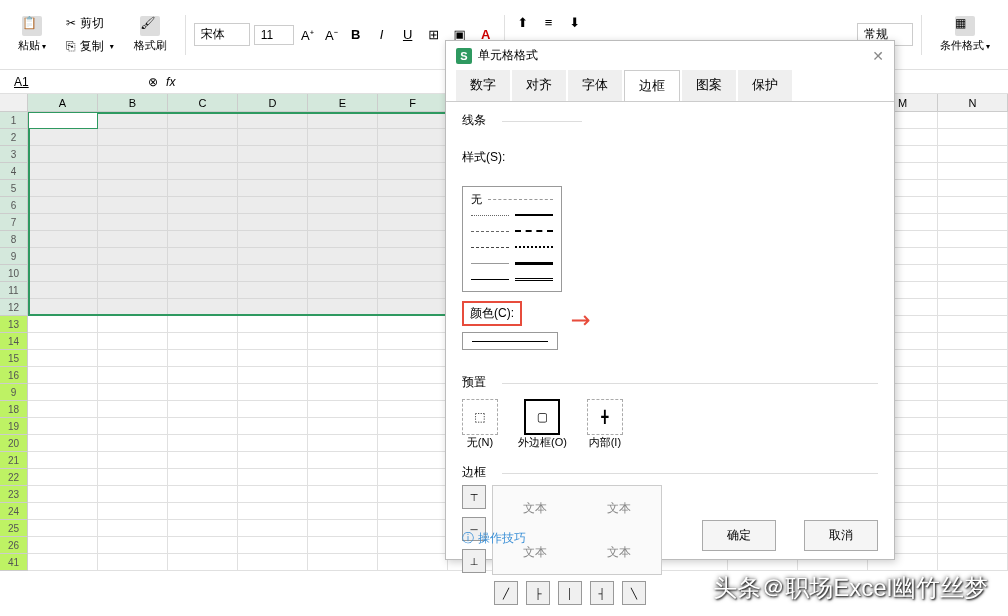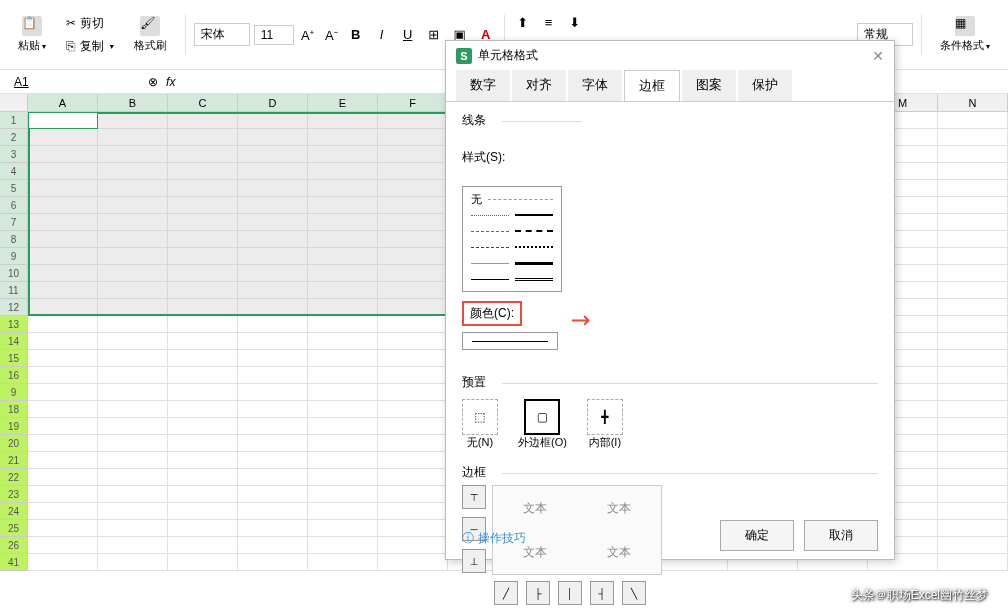--- a/index.html
+++ b/index.html
@@ -67,24 +67,24 @@
     .arrow-anno { position: absolute; left: 124px; top: 204px; color: #e74c3c; font-size: 24px; transform: rotate(-45deg); }
     .border-controls { display: flex; align-items: flex-start; gap: 6px; }
     .border-side-btns { display: flex; flex-direction: column; gap: 8px; }
     .bbtn { width: 24px; height: 24px; border: 1px solid #999; background: #f0f0f0; cursor: pointer; display: flex; align-items: center; justify-content: center; font-size: 10px; }
     .preview-area { width: 170px; height: 90px; border: 1px solid #ccc; background: #fafafa; display: grid; grid-template: 1fr 1fr / 1fr 1fr; position: relative; }
     .preview-cell { display: flex; align-items: center; justify-content: center; font-size: 12px; color: #888; }
     .border-bottom-btns { display: flex; gap: 8px; margin-top: 6px; margin-left: 32px; }
     
     .hint { font-size: 12px; color: #444; margin-top: 20px; }
     .tips-link { position: absolute; bottom: 12px; left: 16px; color: #3a8fd6; font-size: 12px; display: flex; align-items: center; gap: 4px; cursor: pointer; }
-    .dlg-buttons { position: absolute; bottom: 8px; right: 16px; display: flex; gap: 10px; }
+    .dlg-buttons { position: absolute; bottom: 8px; right: 16px; display: flex; gap: 28px; }
     .dlg-btn { padding: 6px 24px; border: 1px solid #aaa; background: #f5f5f5; cursor: pointer; font-size: 12px; }
     
-    .watermark { position: absolute; right: 20px; bottom: 12px; font-size: 12px; color: #fff; text-shadow: 0 0 4px rgba(0,0,0,0.8), 1px 1px 2px rgba(0,0,0,0.9); }
+    .watermark { position: absolute; right: 20px; bottom: 12px; font-size: 24px; color: #fff; text-shadow: 0 0 4px rgba(0,0,0,0.8), 1px 1px 2px rgba(0,0,0,0.9); }
     .color-preview-box { border: 1px solid #999; width: 96px; height: 18px; margin-top: 6px; display:flex; align-items:center; justify-content:center; }
     .color-preview-line { width:80%; height:1px; background:#000; }
   </style>
 </head>
 <body>
 
 <div class="toolbar">
   <div class="tool-group">
     <div class="tool-btn">
       <div class="tool-icon">📋</div>

